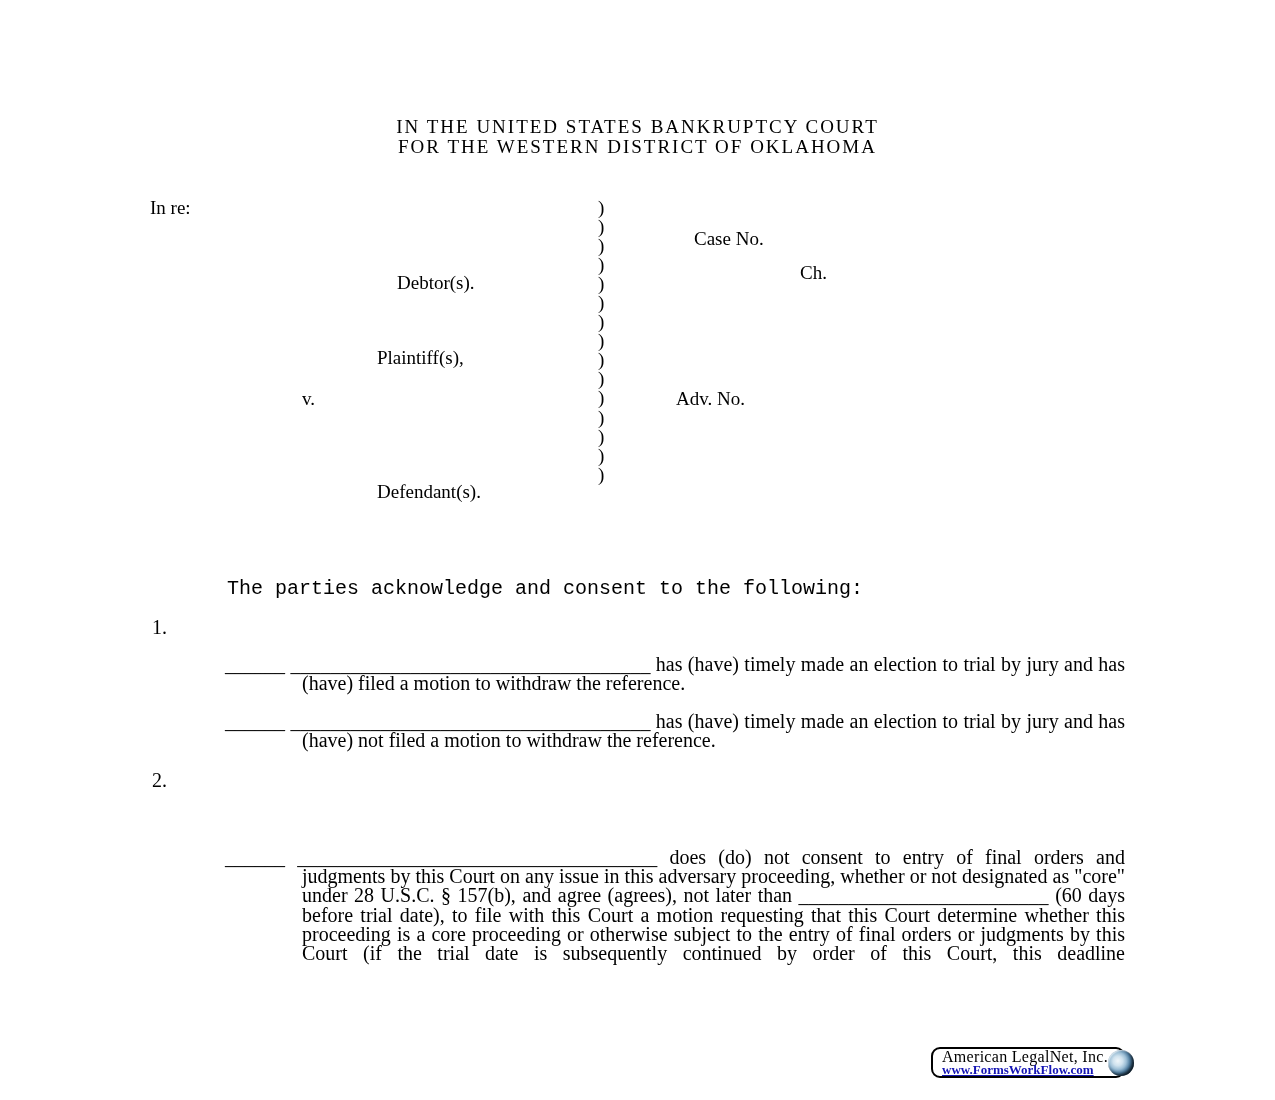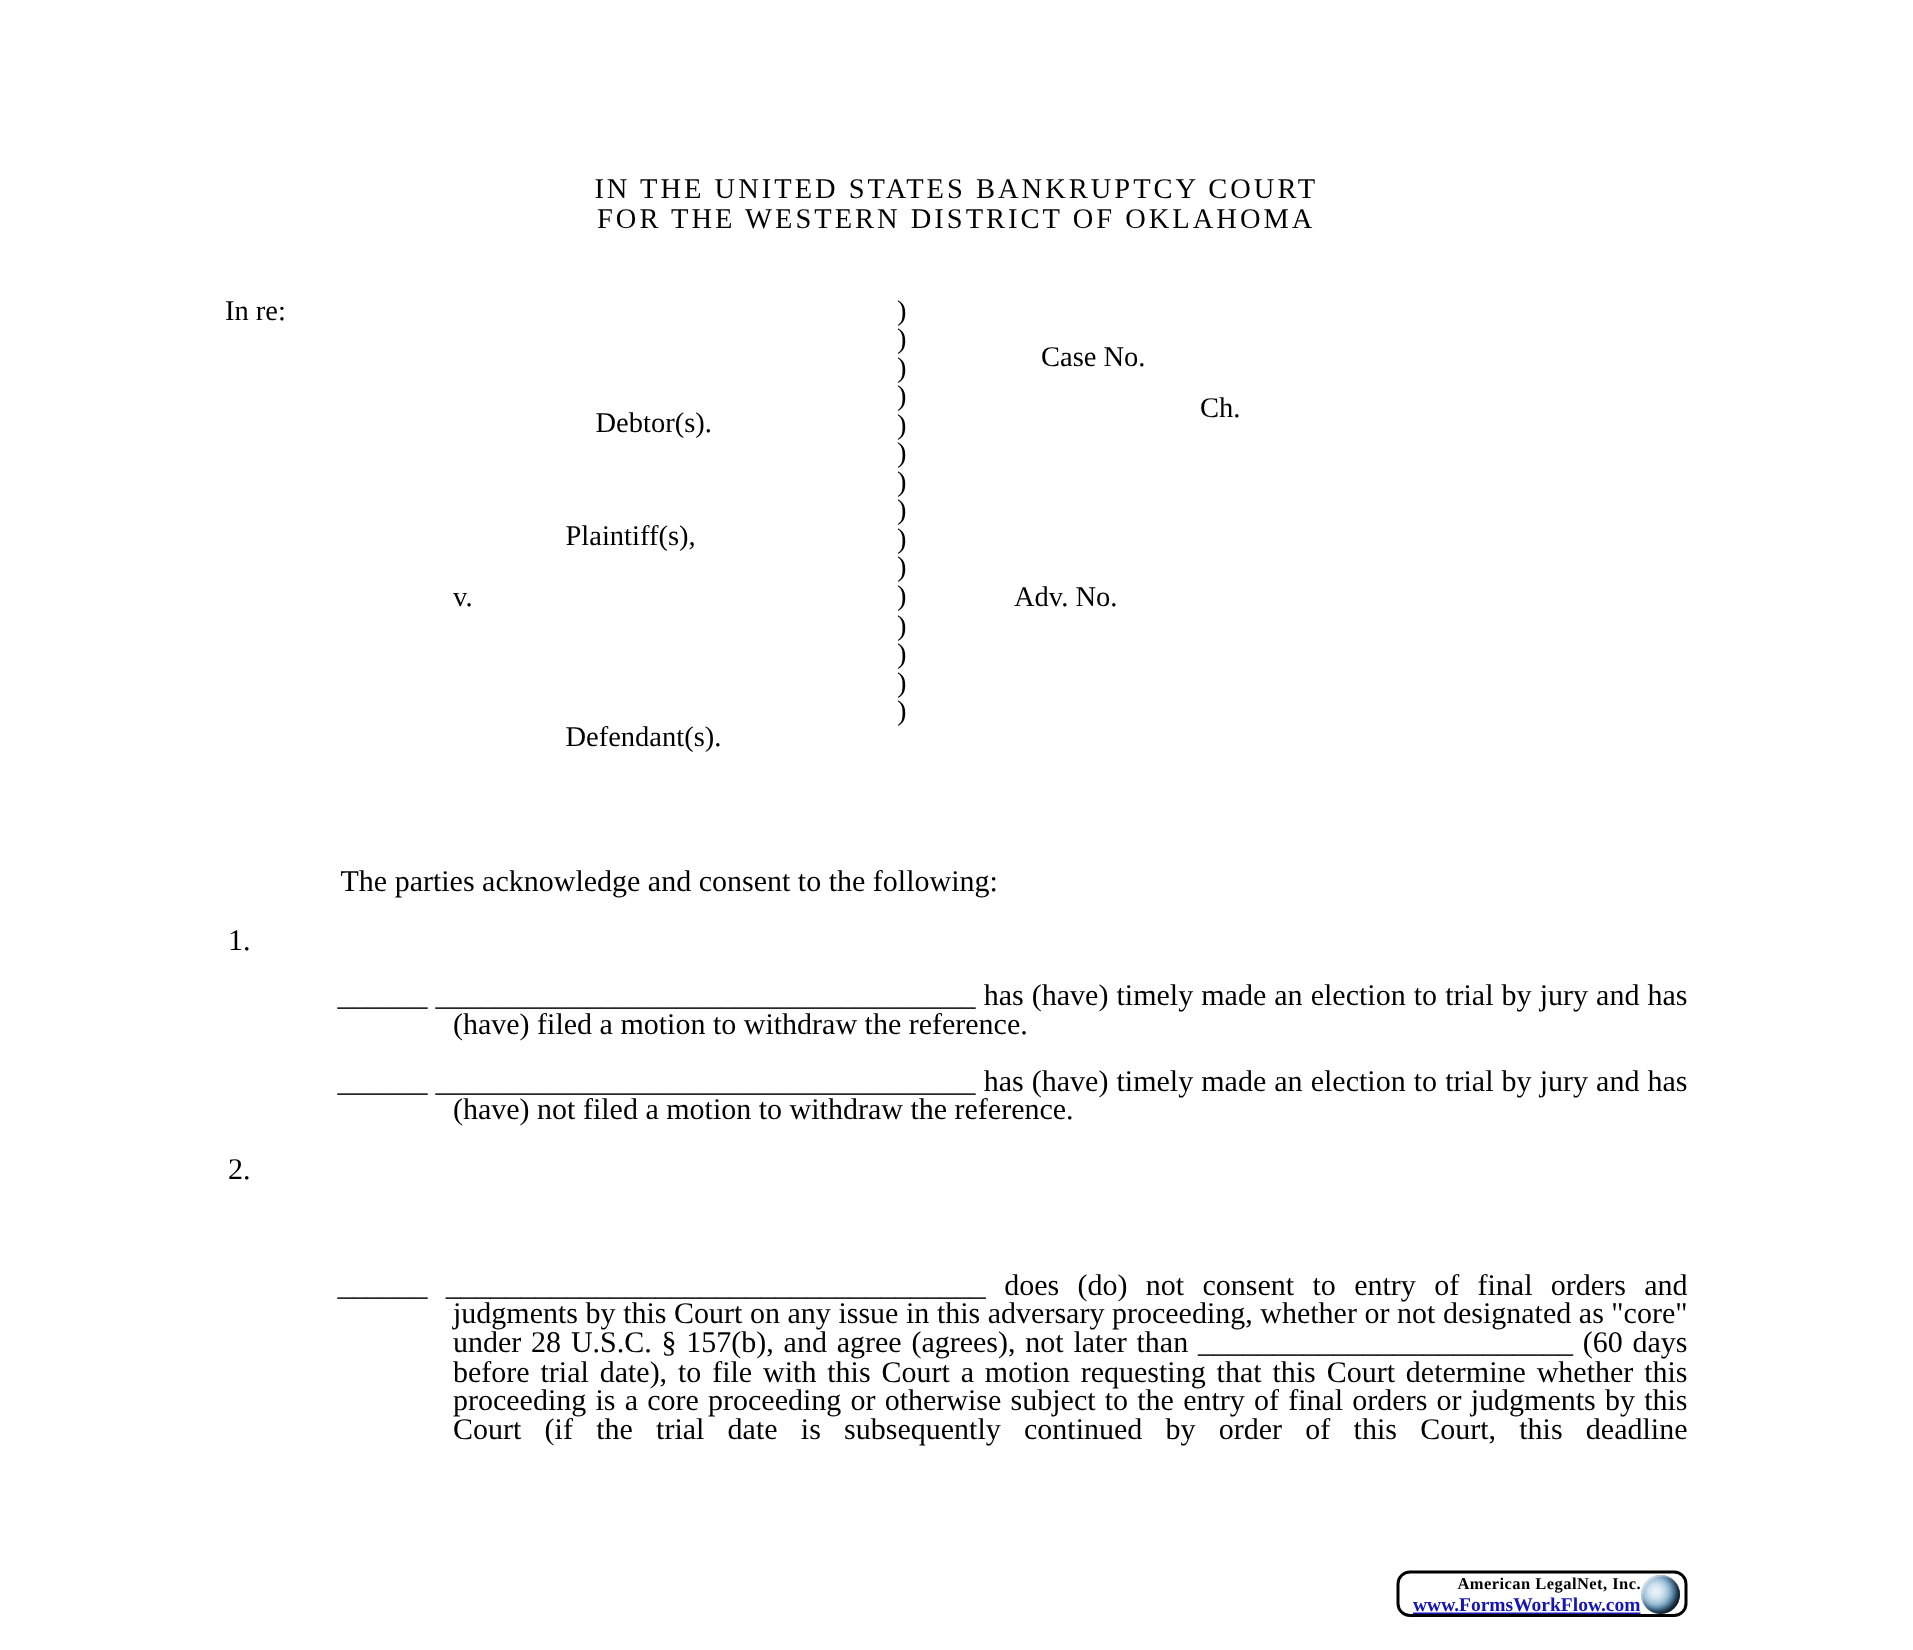--- a/index.html
+++ b/index.html
@@ -81,22 +81,22 @@
     padding: 0 3px 0 9px;
     background: #ffffff;
   }
   .footer-texts {
     flex: 1;
     display: flex;
     flex-direction: column;
     justify-content: center;
   }
   .footer-company {
-    font-size: 11px;
-    font-weight: bold;
+    font-size: 16px;
+    font-weight: normal;
     letter-spacing: 0.3px;
     line-height: 13px;
     white-space: nowrap;
     text-align: right;
   }
   .footer-link {
     font-size: 13px;
     font-weight: bold;
     text-decoration: underline;
     line-height: 13px;
@@ -147,21 +147,21 @@
 
   <div class="abs cap-label" style="left:377px; top:348px;">Plaintiff(s),</div>
 
   <div class="abs cap-label" style="left:302px; top:389px;">v.</div>
 
   <div class="abs cap-label" style="left:676px; top:389px;">Adv. No.</div>
 
   <div class="abs cap-label" style="left:377px; top:465px;margin-top:17px;">Defendant(s).</div>
 
 
-  <div class="abs body-text nowrap" style="left:227px; top:579px;">The parties acknowledge and consent to the following:</div>
+  <div class="abs body-text nowrap" style="left:227px; top:579px;font-family:Liberation Mono, monospace;">The parties acknowledge and consent to the following:</div>
 
   <div class="abs body-text" style="left:152px; top:618px;">1.</div>
 
 
   <div class="abs body-text para hang" style="left:302px; top:655px;">______ ____________________________________ has (have) timely made an election to trial by jury and has (have) filed a motion to withdraw the reference.</div>
 
   <div class="abs body-text para hang" style="left:302px; top:712px;">______ ____________________________________ has (have) timely made an election to trial by jury and has (have) not filed a motion to withdraw the reference.</div>
 
   <div class="abs body-text" style="left:152px; top:771px;">2.</div>
 

